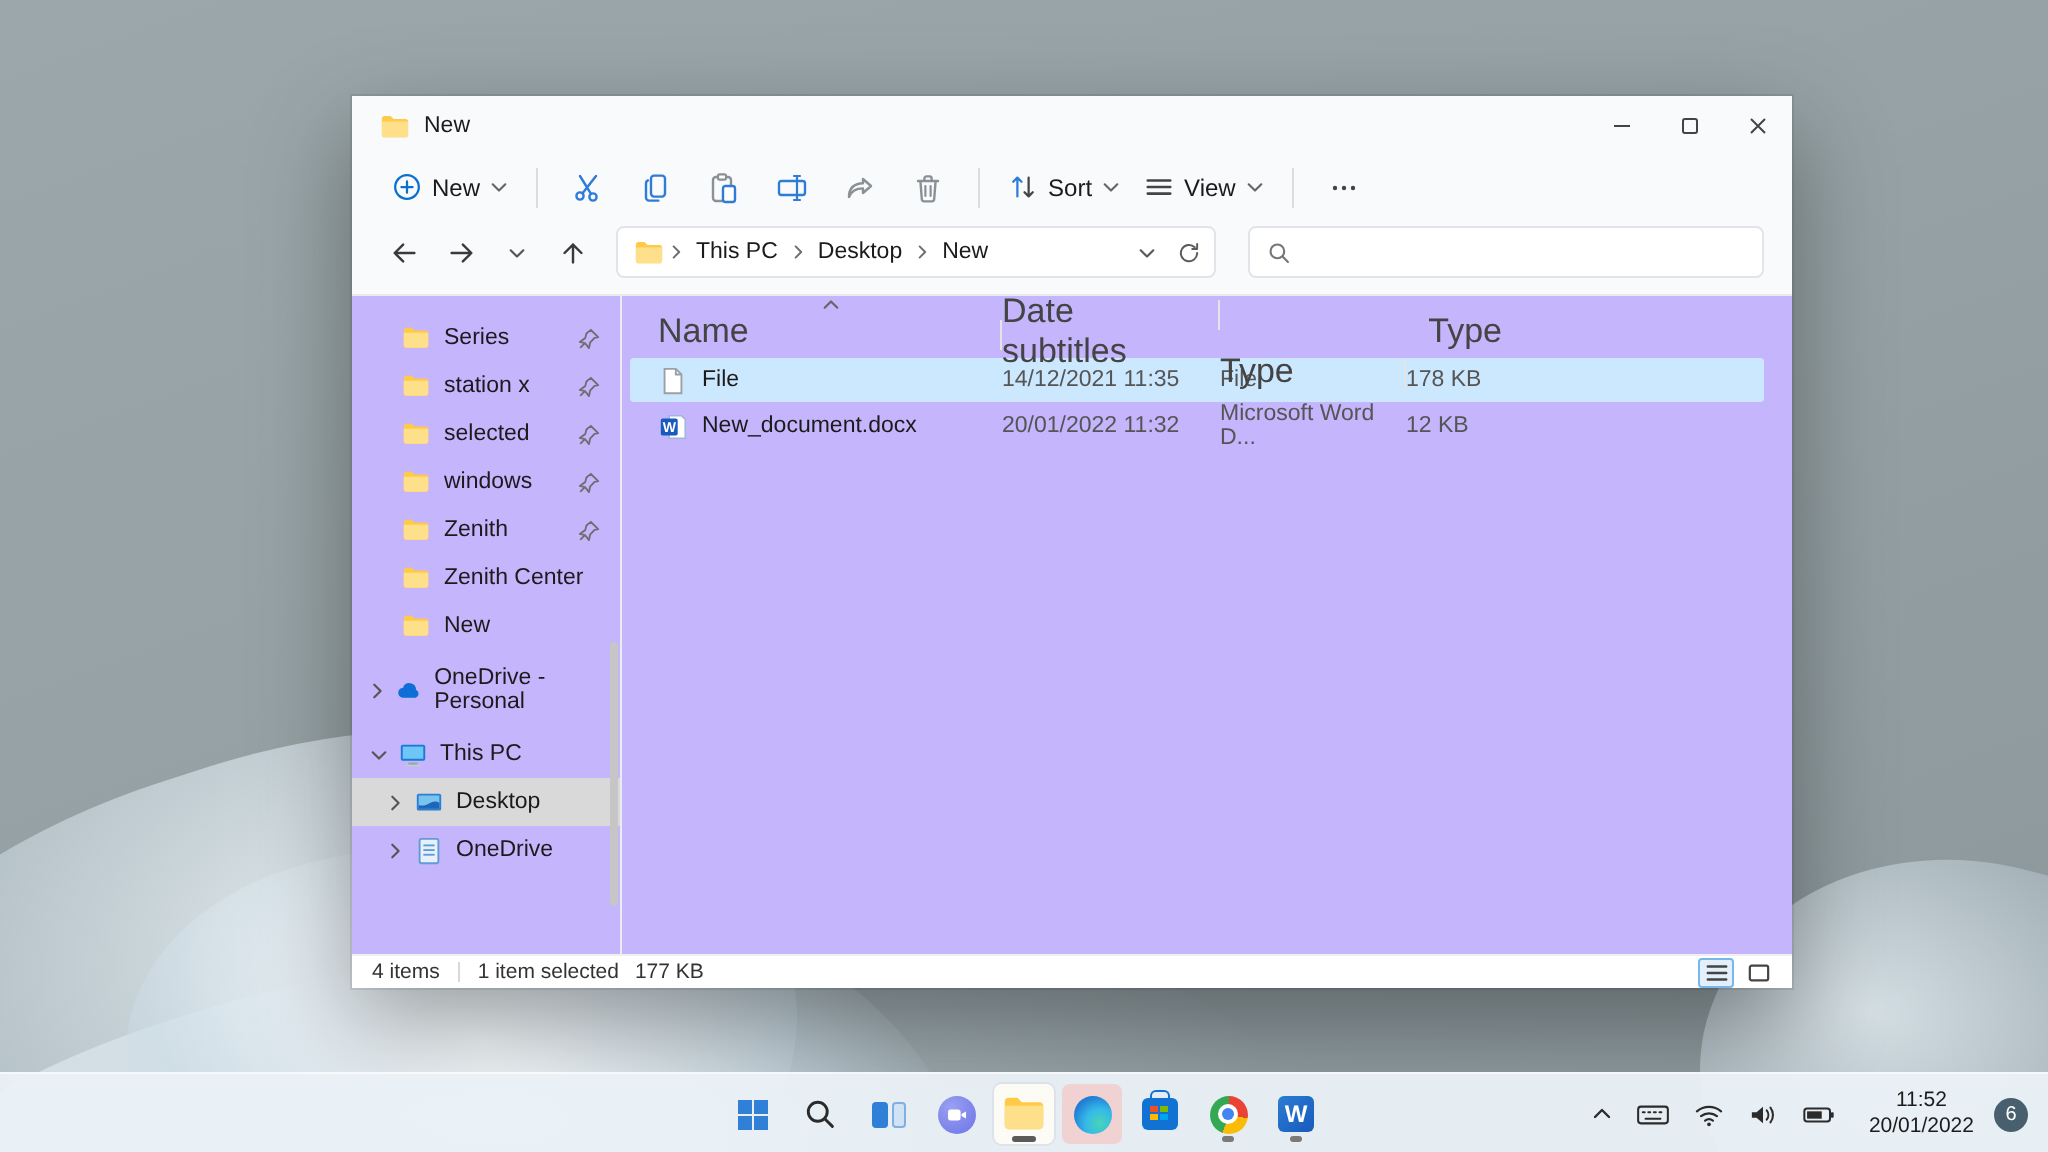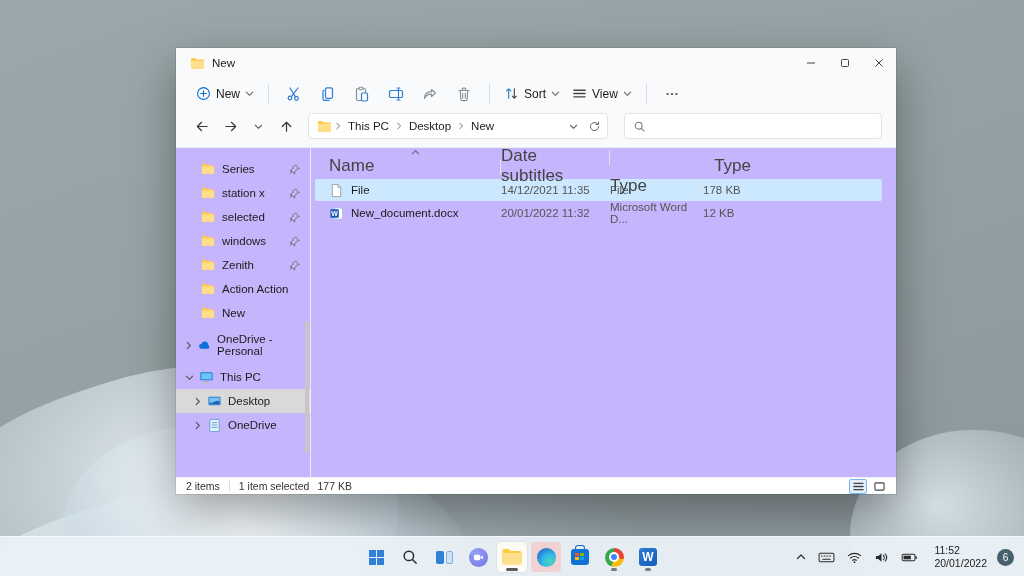--- a/index.html
+++ b/index.html
@@ -114,21 +114,21 @@
   .store-grid i:nth-child(3){background:#ffb900;} .store-grid i:nth-child(4){background:#00a4ef;}
   .chrome-orb { width:19px; height:19px; border-radius:50%;
     background:conic-gradient(#ea4335 0 100deg, #fbbc05 100deg 200deg, #34a853 200deg 360deg); position:relative; }
   .chrome-orb:before { content:""; position:absolute; inset:4.5px; border-radius:50%; background:#fff; }
   .chrome-orb:after { content:""; position:absolute; inset:6.5px; border-radius:50%; background:#4285f4; }
   .word-sq { width:18px; height:18px; border-radius:3px; background:linear-gradient(135deg,#2b7cd3,#185abd);
     color:#fff; font-weight:bold; font-size:12px; display:flex; align-items:center; justify-content:center; }
 
   .tray { position:absolute; right:8px; top:0; height:40px; display:flex; align-items:center; gap:4px; }
   .tray-ic { height:28px; padding:0 4px; display:flex; align-items:center; justify-content:center; color:#2b2b2b; border-radius:4px; }
-  .clock { text-align:left; font-size:10.5px; line-height:1.25; color:#1b1b1b; padding:0 6px 0 8px; }
+  .clock { text-align:center; font-size:10.5px; line-height:1.25; color:#1b1b1b; padding:0 6px 0 8px; }
   .tray-badge { width:17px; height:17px; border-radius:50%; background:#48606e; color:#fff;
     font-size:10px; display:flex; align-items:center; justify-content:center; margin-right:2px; }
 
   svg.ic { display:block; }
 </style>
 </head>
 <body>
 
 <svg width="0" height="0" style="position:absolute">
   <defs>
@@ -480,21 +480,21 @@
             </svg>
           <span>Zenith</span>
           <svg class="ic pin" width="11" height="11">
               <use href="#sym-pin"></use>
             </svg>
         </div>
         <div class="side-item">
           <svg class="ic" width="14" height="14">
               <use href="#sym-folder"></use>
             </svg>
-          <span>Action Action</span>
+          <span>Zenith Center</span>
         </div>
         <div class="side-item">
           <svg class="ic" width="14" height="14">
               <use href="#sym-folder"></use>
             </svg>
           <span>New</span>
         </div>
 
         <div class="side-gap"></div>
 
@@ -579,21 +579,21 @@
             <span>New_document.docx</span>
           </div>
           <div class="fcell-date">20/01/2022 11:32</div>
           <div class="fcell-type">Microsoft Word D...</div>
           <div class="fcell-size">12 KB</div>
         </div>
       </div>
     </div>
 
     <div class="statusbar">
-      <span>2 items</span>
+      <span>4 items</span>
       <span class="st-sep"></span>
       <span>1 item selected</span>
       <span class="st-size">177 KB</span>
       <div class="viewtoggles">
         <div class="vt active">
             <svg class="ic" width="13" height="11">
               <use href="#sym-details-view"></use>
             </svg>
           </div>
         <div class="vt">

